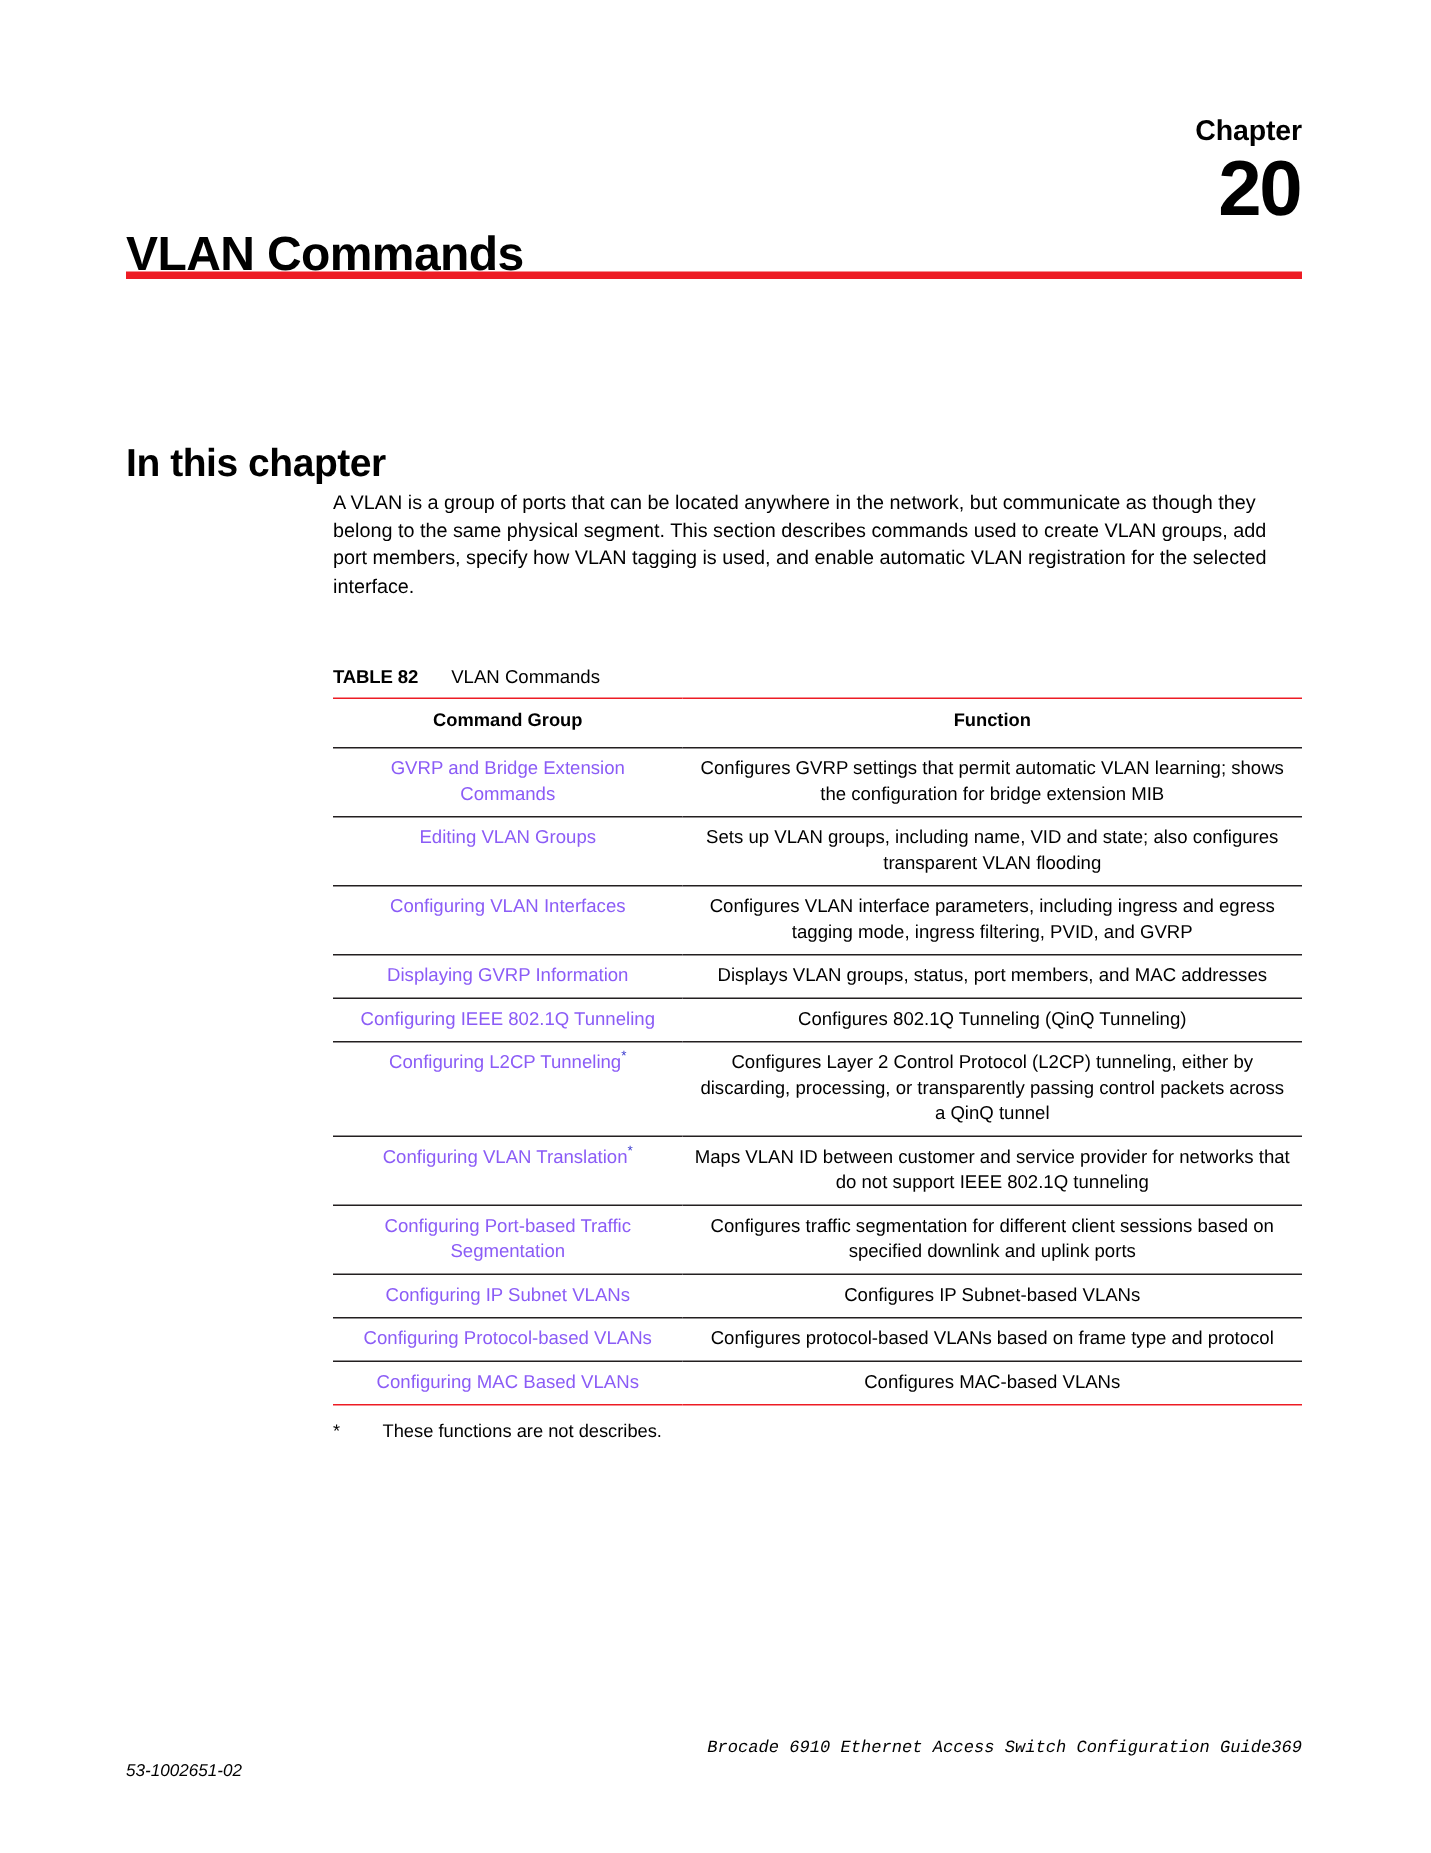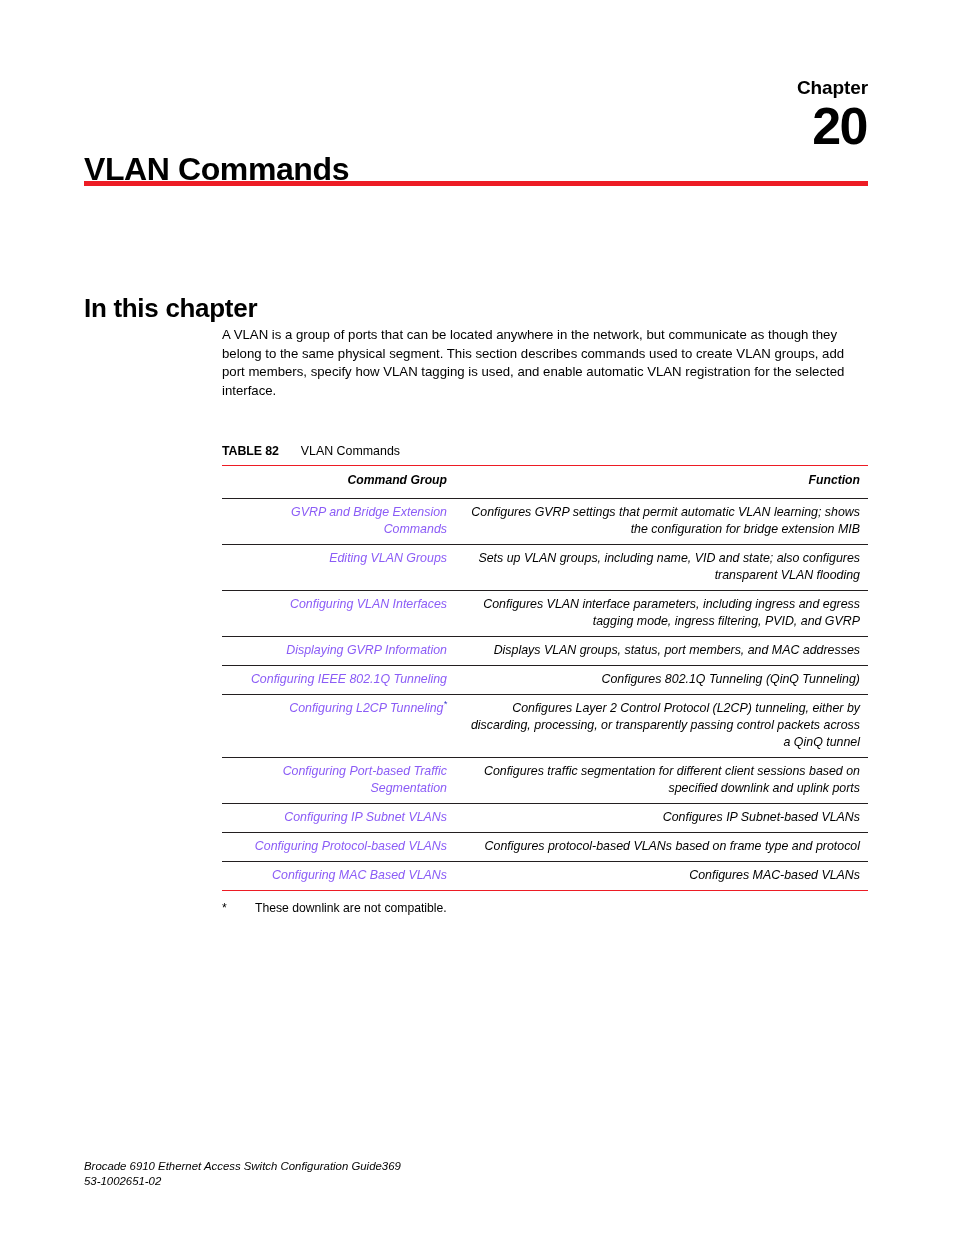--- a/index.html
+++ b/index.html
@@ -123,26 +123,25 @@
   table.cmd-table {
     border-collapse: collapse;
     width: 646px;
     table-layout: fixed;
   }
   table.cmd-table col.c1 { width: 233px; }
   table.cmd-table col.c2 { width: 413px; }
 
   table.cmd-table th,
   table.cmd-table td {
-    text-align: right;
+    text-align: center;
     vertical-align: top;
     padding: 5px 8px 6px 8px;
     font-size: 12.4px;
     line-height: 17px;
-    font-style: italic;
   }
   table.cmd-table thead th {
     font-weight: bold;
     font-size: 12.2px;
     padding-top: 6px;
     padding-bottom: 9px;
     border-top: 1.6px solid #ed1c24;
     border-bottom: 1.2px solid #231f20;
   }
   table.cmd-table tbody td {
@@ -177,22 +176,23 @@
     position: absolute;
     left: 84px;
     top: 1159px;
     width: 784px;
     font-style: italic;
     font-size: 11.4px;
     line-height: 15px;
   }
   .page-footer .foot-row {
     display: flex;
-    justify-content: flex-start;
+    justify-content: flex-end;
     align-items: baseline;
+    font-family: Liberation Mono, monospace;
   }
   .page-footer .doc-num {
     display: block;
   }
 </style>
 </head>
 <body>
 
 <div class="page">
 
@@ -242,41 +242,45 @@
           </tr>
           <tr>
             <td><span class="link">Configuring IEEE 802.1Q Tunneling</span></td>
             <td>Configures 802.1Q Tunneling (QinQ Tunneling)</td>
           </tr>
           <tr>
             <td><span class="link">Configuring L2CP Tunneling</span><span class="fn-mark">*</span></td>
             <td>Configures Layer 2 Control Protocol (L2CP) tunneling, either by discarding, processing, or transparently passing control packets across a QinQ tunnel</td>
           </tr>
           <tr>
+            <td><span class="link">Configuring VLAN Translation</span><span class="fn-mark">*</span></td>
+            <td>Maps VLAN ID between customer and service provider for networks that do not support IEEE 802.1Q tunneling</td>
+          </tr>
+          <tr>
             <td><span class="link">Configuring Port-based Traffic Segmentation</span></td>
             <td>Configures traffic segmentation for different client sessions based on specified downlink and uplink ports</td>
           </tr>
           <tr>
             <td><span class="link">Configuring IP Subnet VLANs</span></td>
             <td>Configures IP Subnet-based VLANs</td>
           </tr>
           <tr>
             <td><span class="link">Configuring Protocol-based VLANs</span></td>
             <td>Configures protocol-based VLANs based on frame type and protocol</td>
           </tr>
           <tr>
             <td><span class="link">Configuring MAC Based VLANs</span></td>
             <td>Configures MAC-based VLANs</td>
           </tr>
         </tbody>
     </table>
 
     <div class="table-footnote">
       <span class="fn-star">*</span>
-      <span>These downlink are not compatible.</span>
+      <span>These functions are not describes.</span>
     </div>
   </div>
 
   <div class="page-footer">
     <div class="foot-row">
       <span>Brocade 6910 Ethernet Access Switch Configuration Guide</span>
       <span>369</span>
     </div>
     <span class="doc-num">53-1002651-02</span>
   </div>

